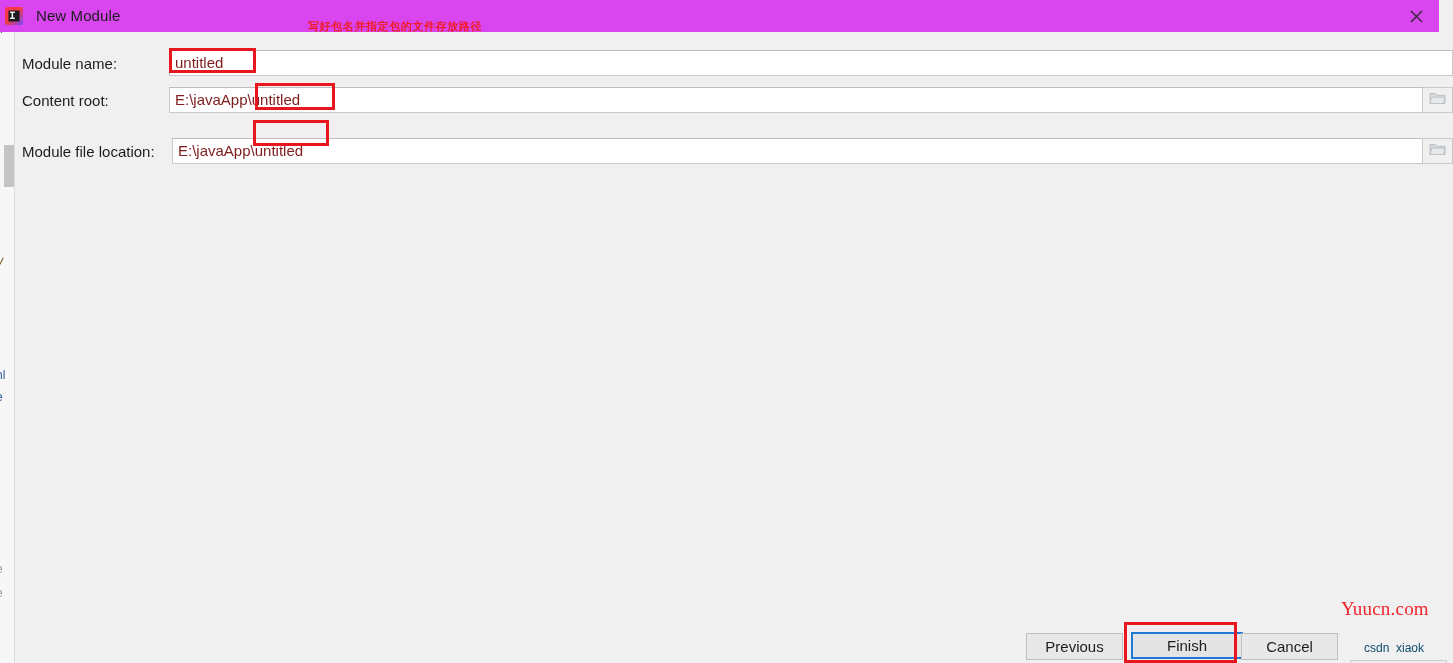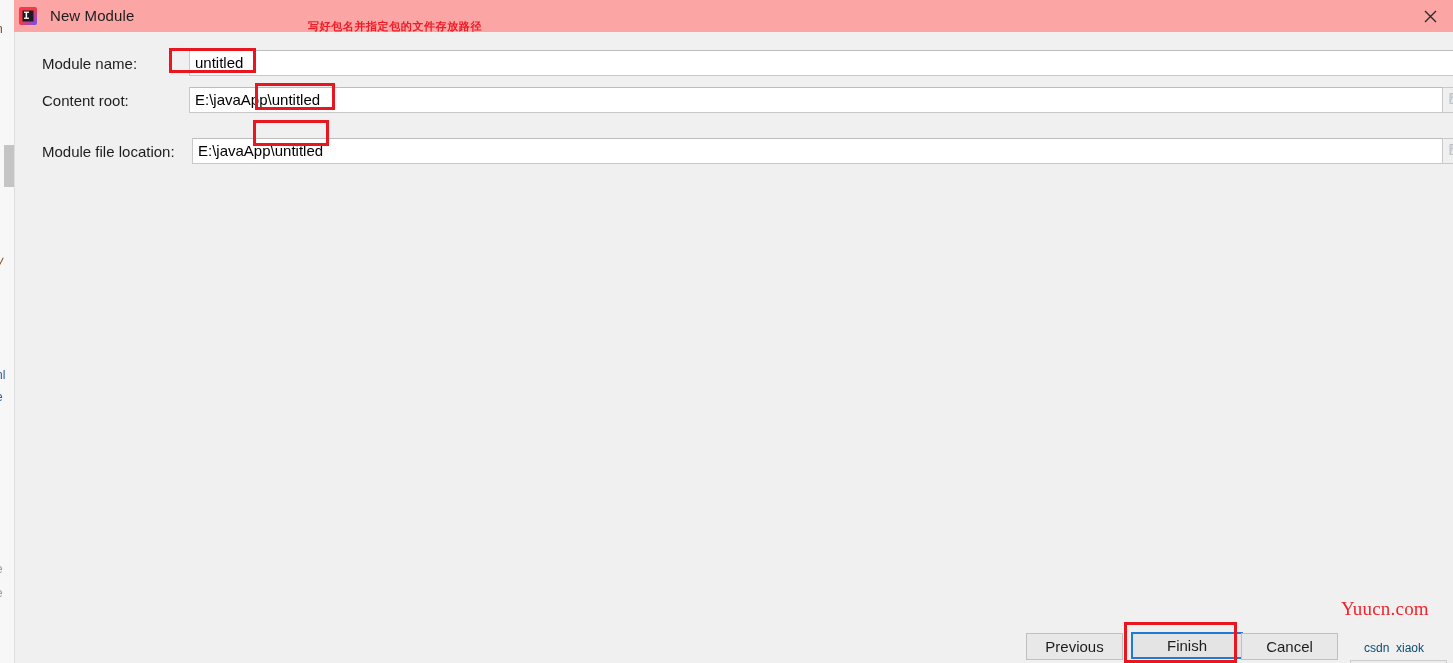--- a/index.html
+++ b/index.html
@@ -40,24 +40,24 @@
     left: 4px;
     top: 145px;
     width: 10px;
     height: 42px;
     background: #c4c4c4;
   }
 
   
   .titlebar {
     position: absolute;
-    left: 14px; top: 0;
+    left: 0; top: 0;
     width: 1439px;
     height: 32px;
-    background: #fca5a5;
+    background: #d946ef;
     z-index: 2;
   }
   .title-icon {
     position: absolute;
     left: 4px;
     top: 6px;
     width: 20px;
     height: 20px;
   }
   .title-text {
@@ -96,21 +96,20 @@
   }
 
   
   .form-area {
     position: absolute;
     left: 14px;
     top: 32px;
     width: 1415px;
     height: 600px;
     z-index: 2;
-    margin-left: 20px;
   }
   .row { position: absolute; left: 0; width: 100%; height: 28px; }
   .row-label {
     position: absolute;
     left: 8px;
     top: 3px;
     font-size: 15px;
     color: #1d1d1d;
     white-space: nowrap;
     line-height: 22px;
@@ -122,21 +121,21 @@
     background: #ffffff;
     border: 1px solid #c9c9c9;
     border-top-color: #bdbdbd;
     box-sizing: border-box;
     display: flex;
     align-items: center;
     padding-left: 5px;
   }
   .field-text {
     font-size: 15px;
-    color: #000000;
+    color: #7f1d1d;
     line-height: 22px;
     white-space: nowrap;
   }
   .browse-btn {
     position: absolute;
     top: 0;
     width: 30px;
     height: 26px;
     background: #f0f0f0;
     border: 1px solid #c9c9c9;

